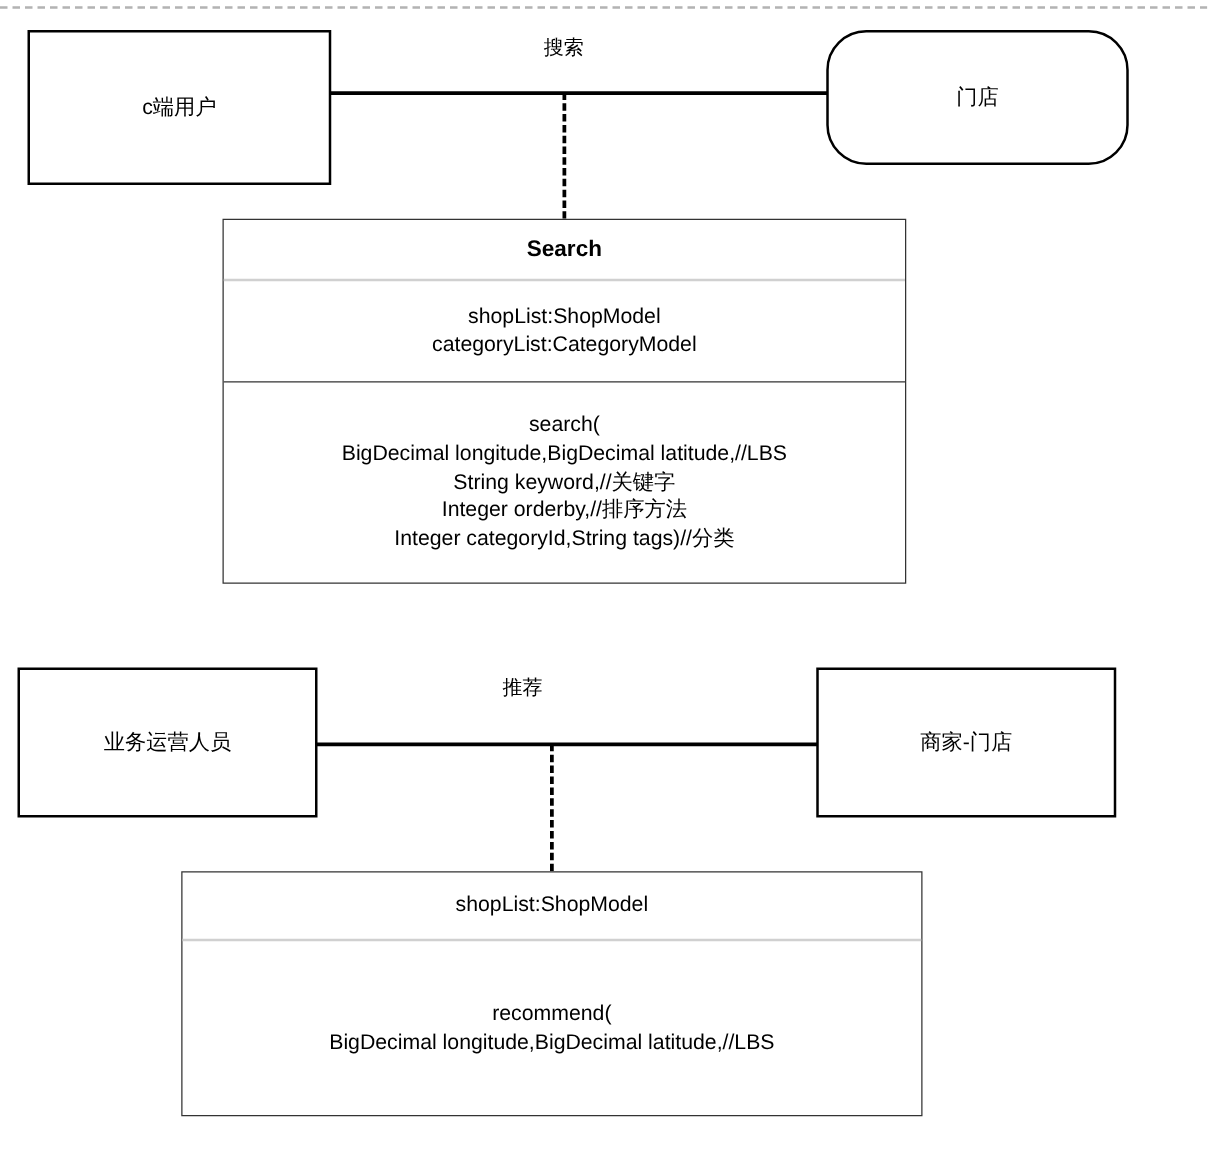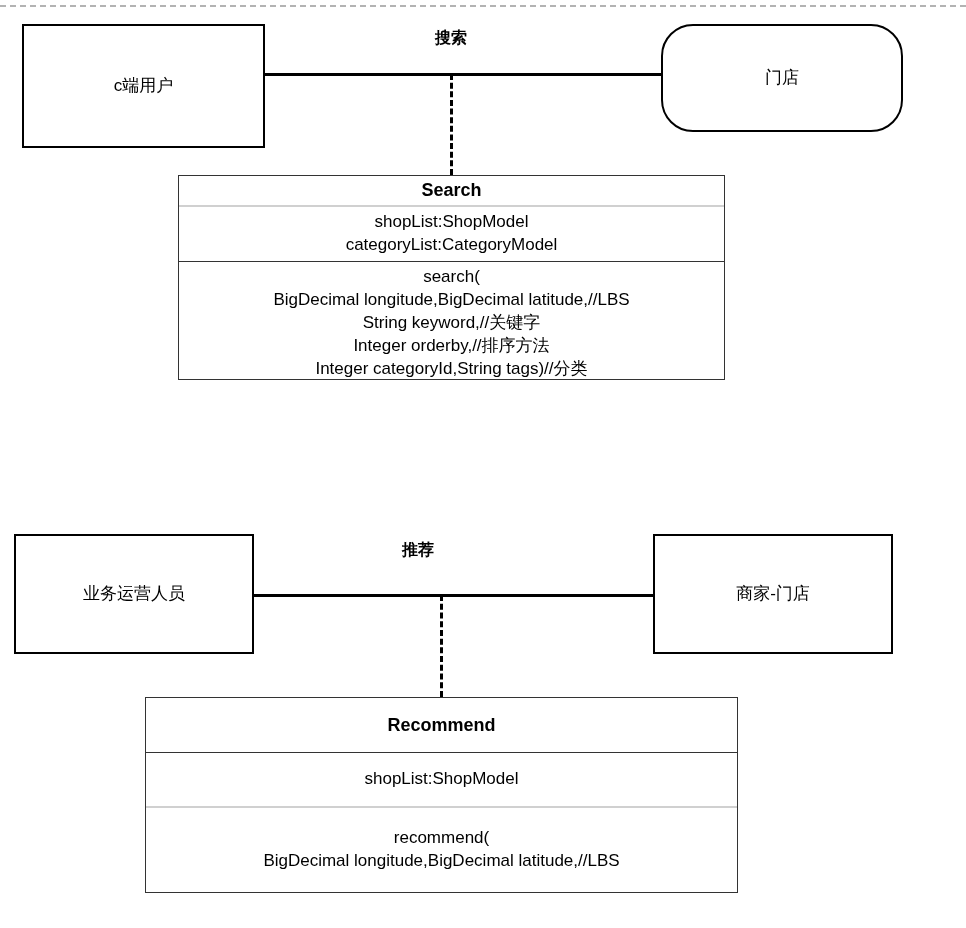--- a/index.html
+++ b/index.html
@@ -54,21 +54,20 @@
     height: 0;
     border-top: 3px solid #000000;
   }
   .assoc-label {
     position: absolute;
     font-size: 16px;
     color: #000000;
     text-align: center;
     white-space: nowrap;
     transform: translateX(-50%);
-    font-weight: bold;
   }
   .dashed-link {
     position: absolute;
     width: 0;
     border-left: 3px dashed #000000;
   }
 
   
   .class-box {
     position: absolute;
@@ -119,21 +118,21 @@
   <div class="entity-box" style="left:661px; top:24px; width:242px; height:108px;border-radius:32px;">
     <span class="entity-label">门店</span>
   </div>
 
   <div class="assoc-line" style="left:264px; top:73px; width:398px;"></div>
 
   <div class="assoc-label" style="left:451px; top:28px;">搜索</div>
 
   <div class="dashed-link" style="left:450px; top:74px; height:101px;"></div>
 
-  <div class="class-box" style="left:178px; top:175px; width:547px; height:205px;">
+  <div class="class-box" style="left:178px; top:175px; width:547px; height:292px;">
     <div class="class-compartment class-divider-light" style="height:49px;">
       <span class="class-title">Search</span>
     </div>
     <div class="class-compartment class-divider-dark" style="height:81px;">
       <span class="class-lines">shopList:ShopModel
 categoryList:CategoryModel</span>
     </div>
     <div class="class-compartment" style="flex:1;">
       <span class="class-lines">search(
 BigDecimal longitude,BigDecimal latitude,//LBS
@@ -151,23 +150,20 @@
     <span class="entity-label">业务运营人员</span>
   </div>
 
   <div class="assoc-line" style="left:253px; top:594px; width:401px;"></div>
 
   <div class="assoc-label" style="left:418px; top:540px;">推荐</div>
 
   <div class="dashed-link" style="left:440px; top:595px; height:102px;"></div>
 
   <div class="class-box" style="left:145px; top:697px; width:593px; height:196px;">
-    <div class="class-compartment class-divider-dark" style="height:55px;">
-      <span class="class-title">Recommend</span>
-    </div>
     <div class="class-compartment class-divider-light" style="height:55px;">
       <span class="class-lines">shopList:ShopModel</span>
     </div>
     <div class="class-compartment" style="flex:1;">
       <span class="class-lines">recommend(
 BigDecimal longitude,BigDecimal latitude,//LBS</span>
     </div>
   </div>
 
 </div>

